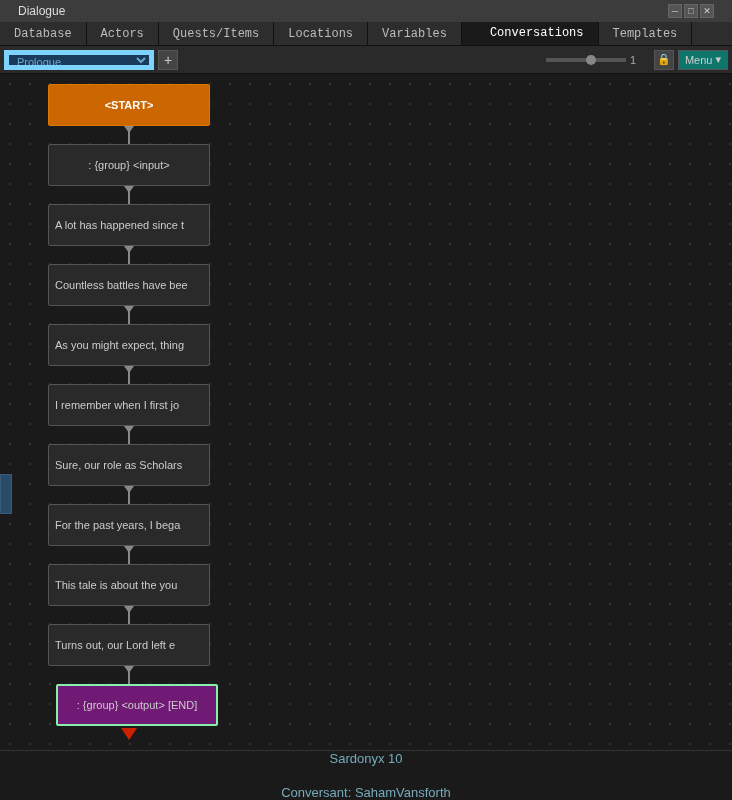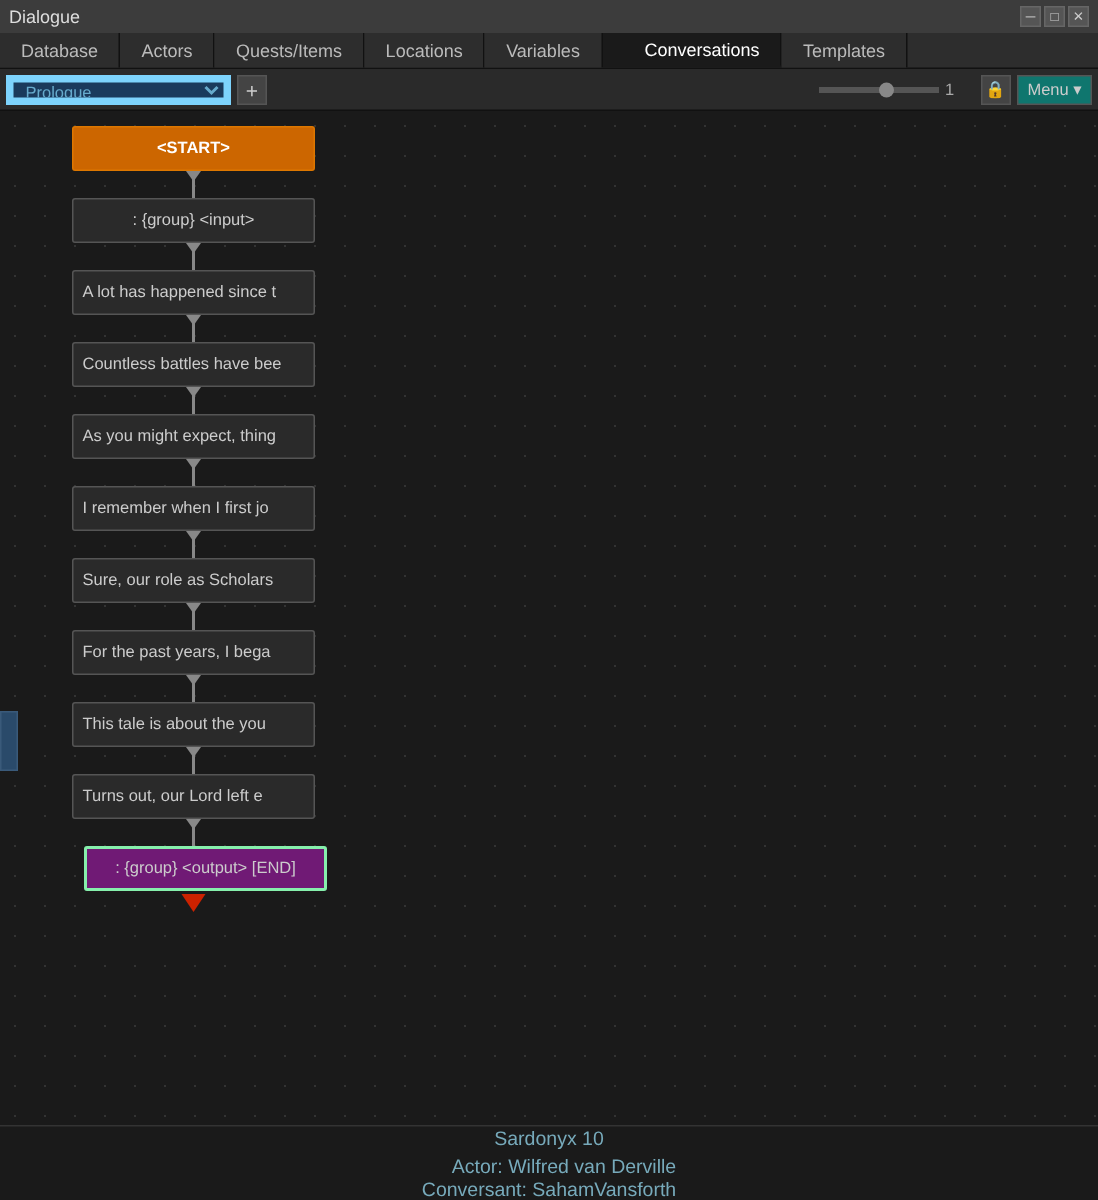--- a/index.html
+++ b/index.html
@@ -13,21 +13,21 @@
       overflow: hidden;
       position: relative;
     }
 
     
     .title-bar {
       background: #3c3c3c;
       height: 22px;
       display: flex;
       align-items: center;
-      padding: 0 6px;
+      padding: 0 18px;
       justify-content: space-between;
     }
     .title-bar-left {
       display: flex;
       align-items: center;
       gap: 4px;
     }
     .title-text {
       color: #ddd;
       font-size: 12px;
@@ -59,20 +59,21 @@
     }
     .menu-tab {
       padding: 0 14px;
       display: flex;
       align-items: center;
       color: #bbb;
       font-size: 12px;
       cursor: pointer;
       border-right: 1px solid #111;
       background: #2d2d2d;
+      font-family: Liberation Mono, monospace;
     }
     .menu-tab.active {
       background: #1a1a1a;
       color: #fff;
       border-bottom: 2px solid #1a1a1a;
       padding-left: 28px;
     }
 
     
     .toolbar {
@@ -174,21 +175,21 @@
       left: 40px;
       top: 10px;
       display: flex;
       flex-direction: column;
       align-items: center;
       gap: 0;
     }
 
     .node {
       width: 162px;
-      height: 30px;
+      height: 42px;
       display: flex;
       align-items: center;
       justify-content: center;
       font-size: 11px;
       color: #ccc;
       cursor: pointer;
       white-space: nowrap;
       overflow: hidden;
       text-overflow: ellipsis;
       position: relative;
@@ -413,16 +414,15 @@
     </div>
 
     <div class="red-triangle"></div>
 
   </div>
 </div>
 
 <div class="status-bar">
   <div class="status-left">Sardonyx 10</div>
   <div class="status-right">
-    <div>Actor: Wilfred van Derville</div>
     <div>Conversant: SahamVansforth</div>
   </div>
 </div>
 
 </body></html>

